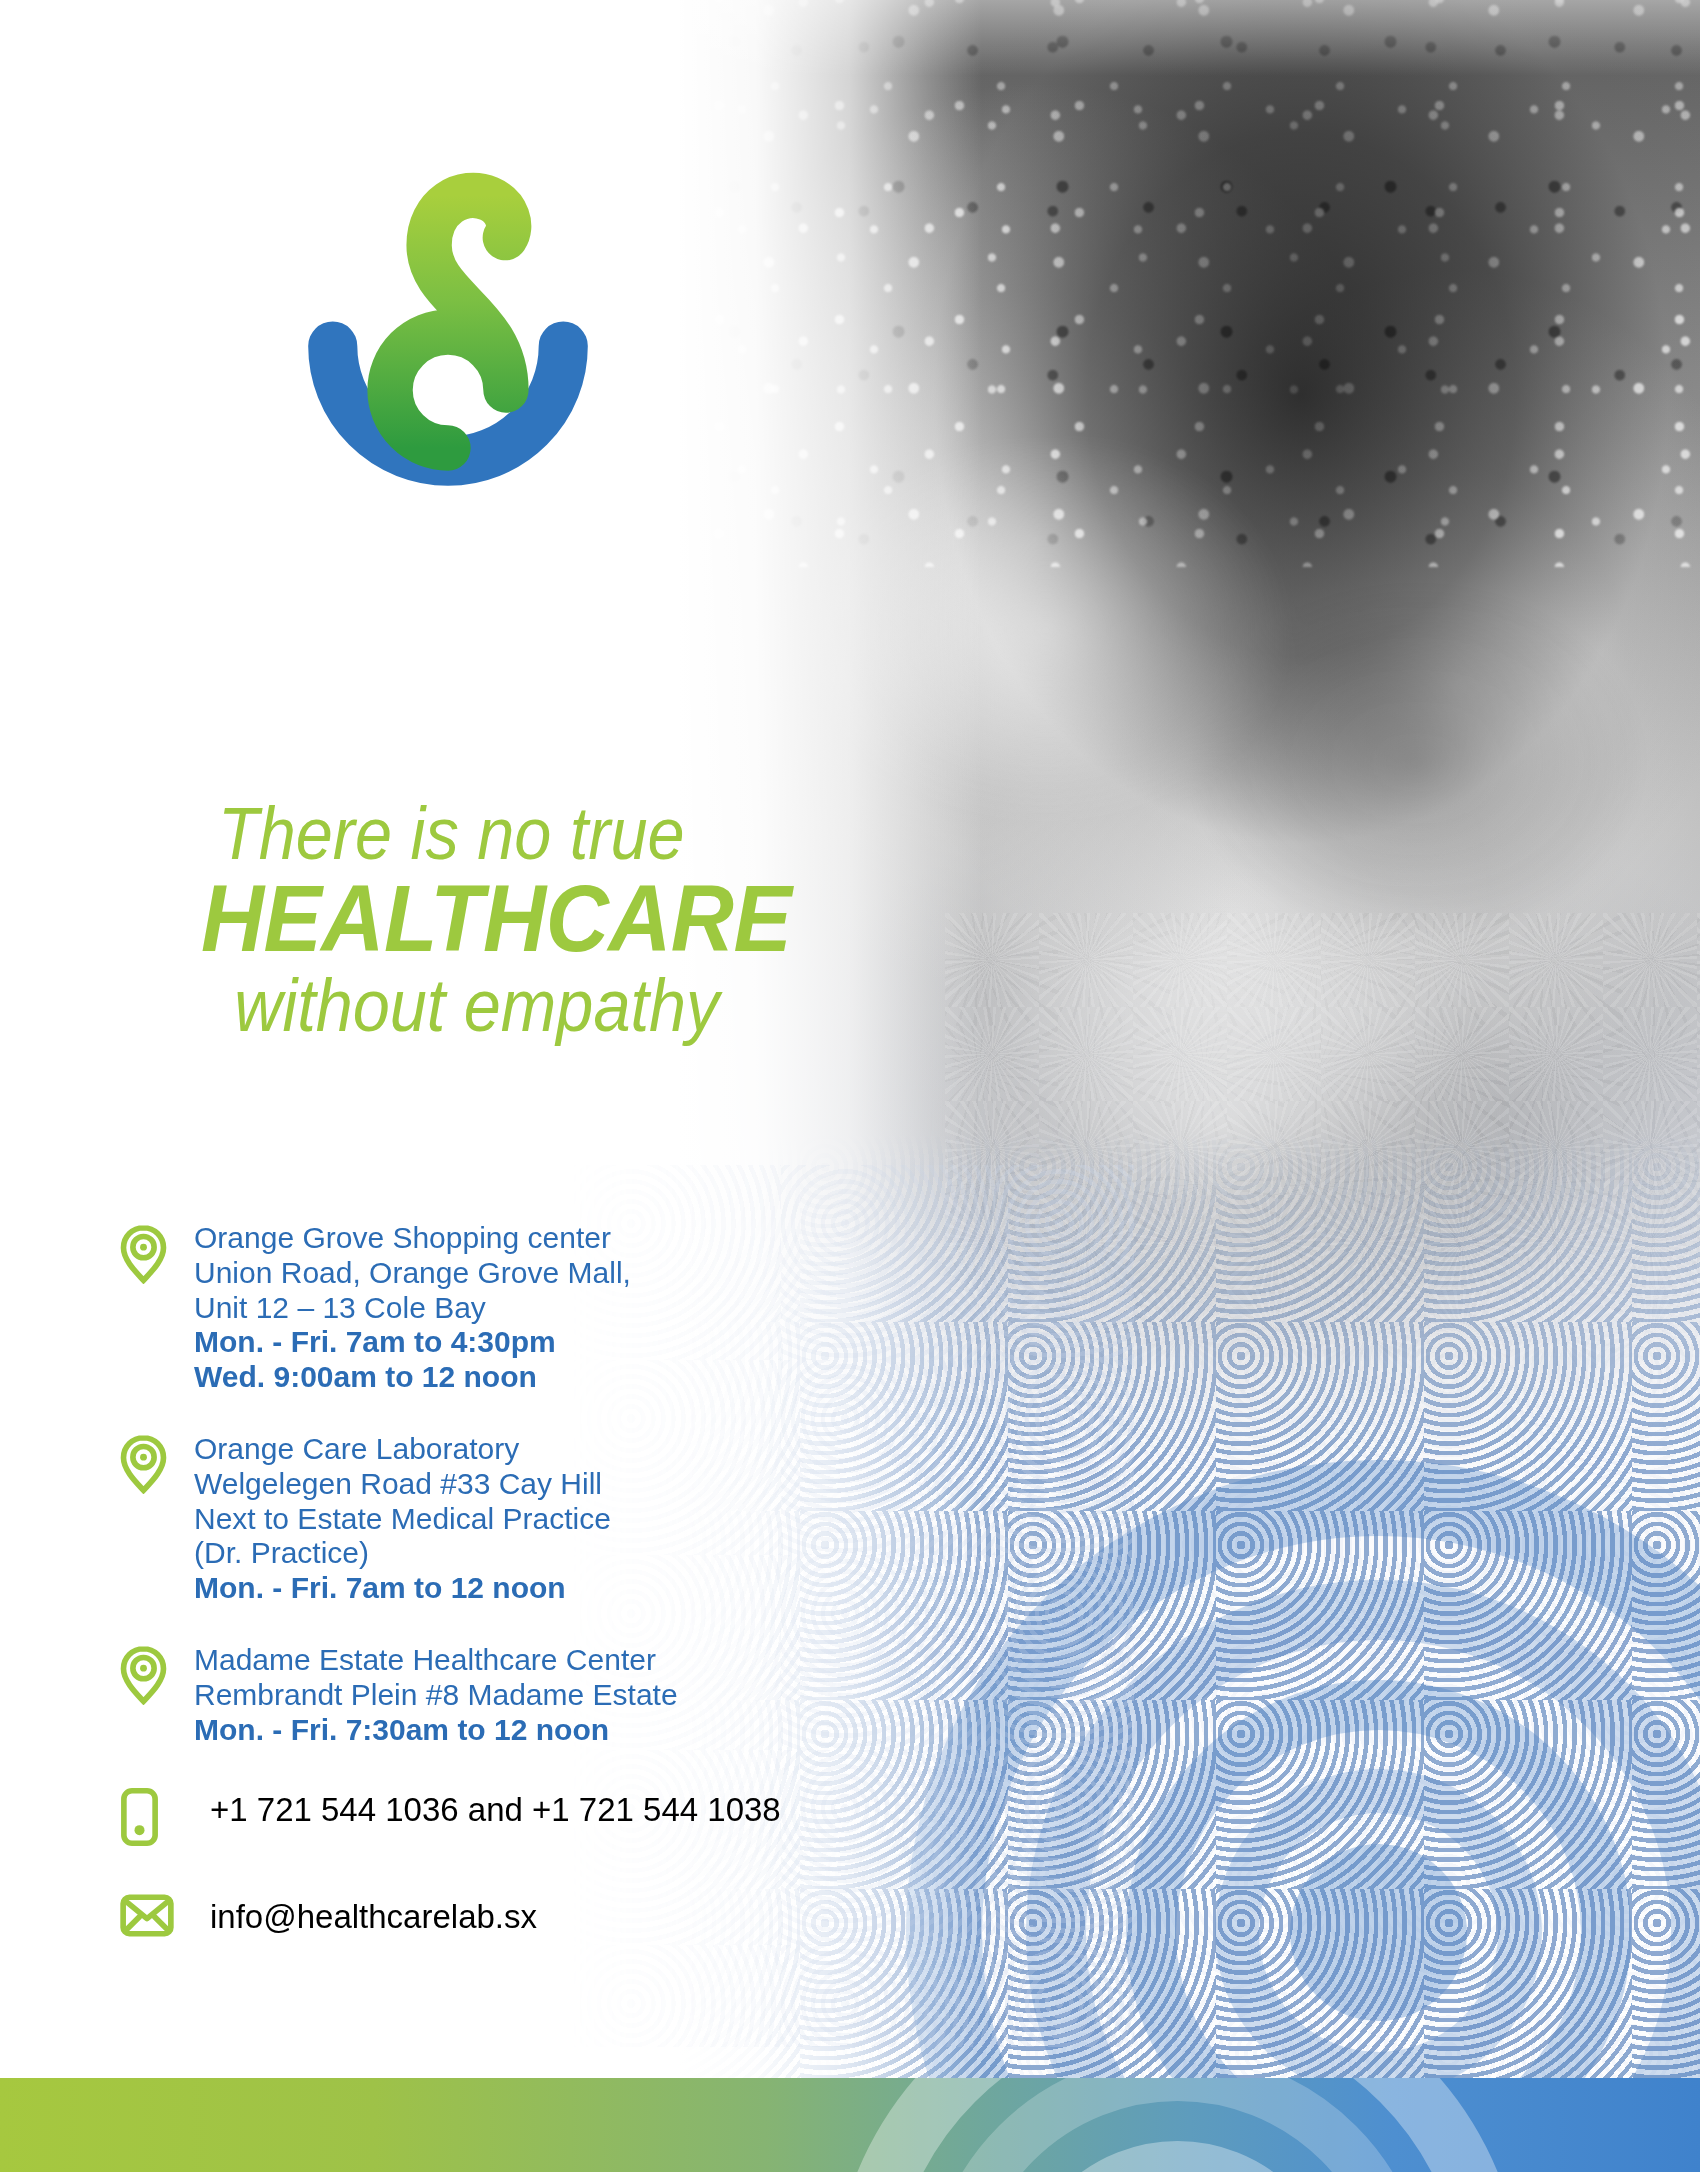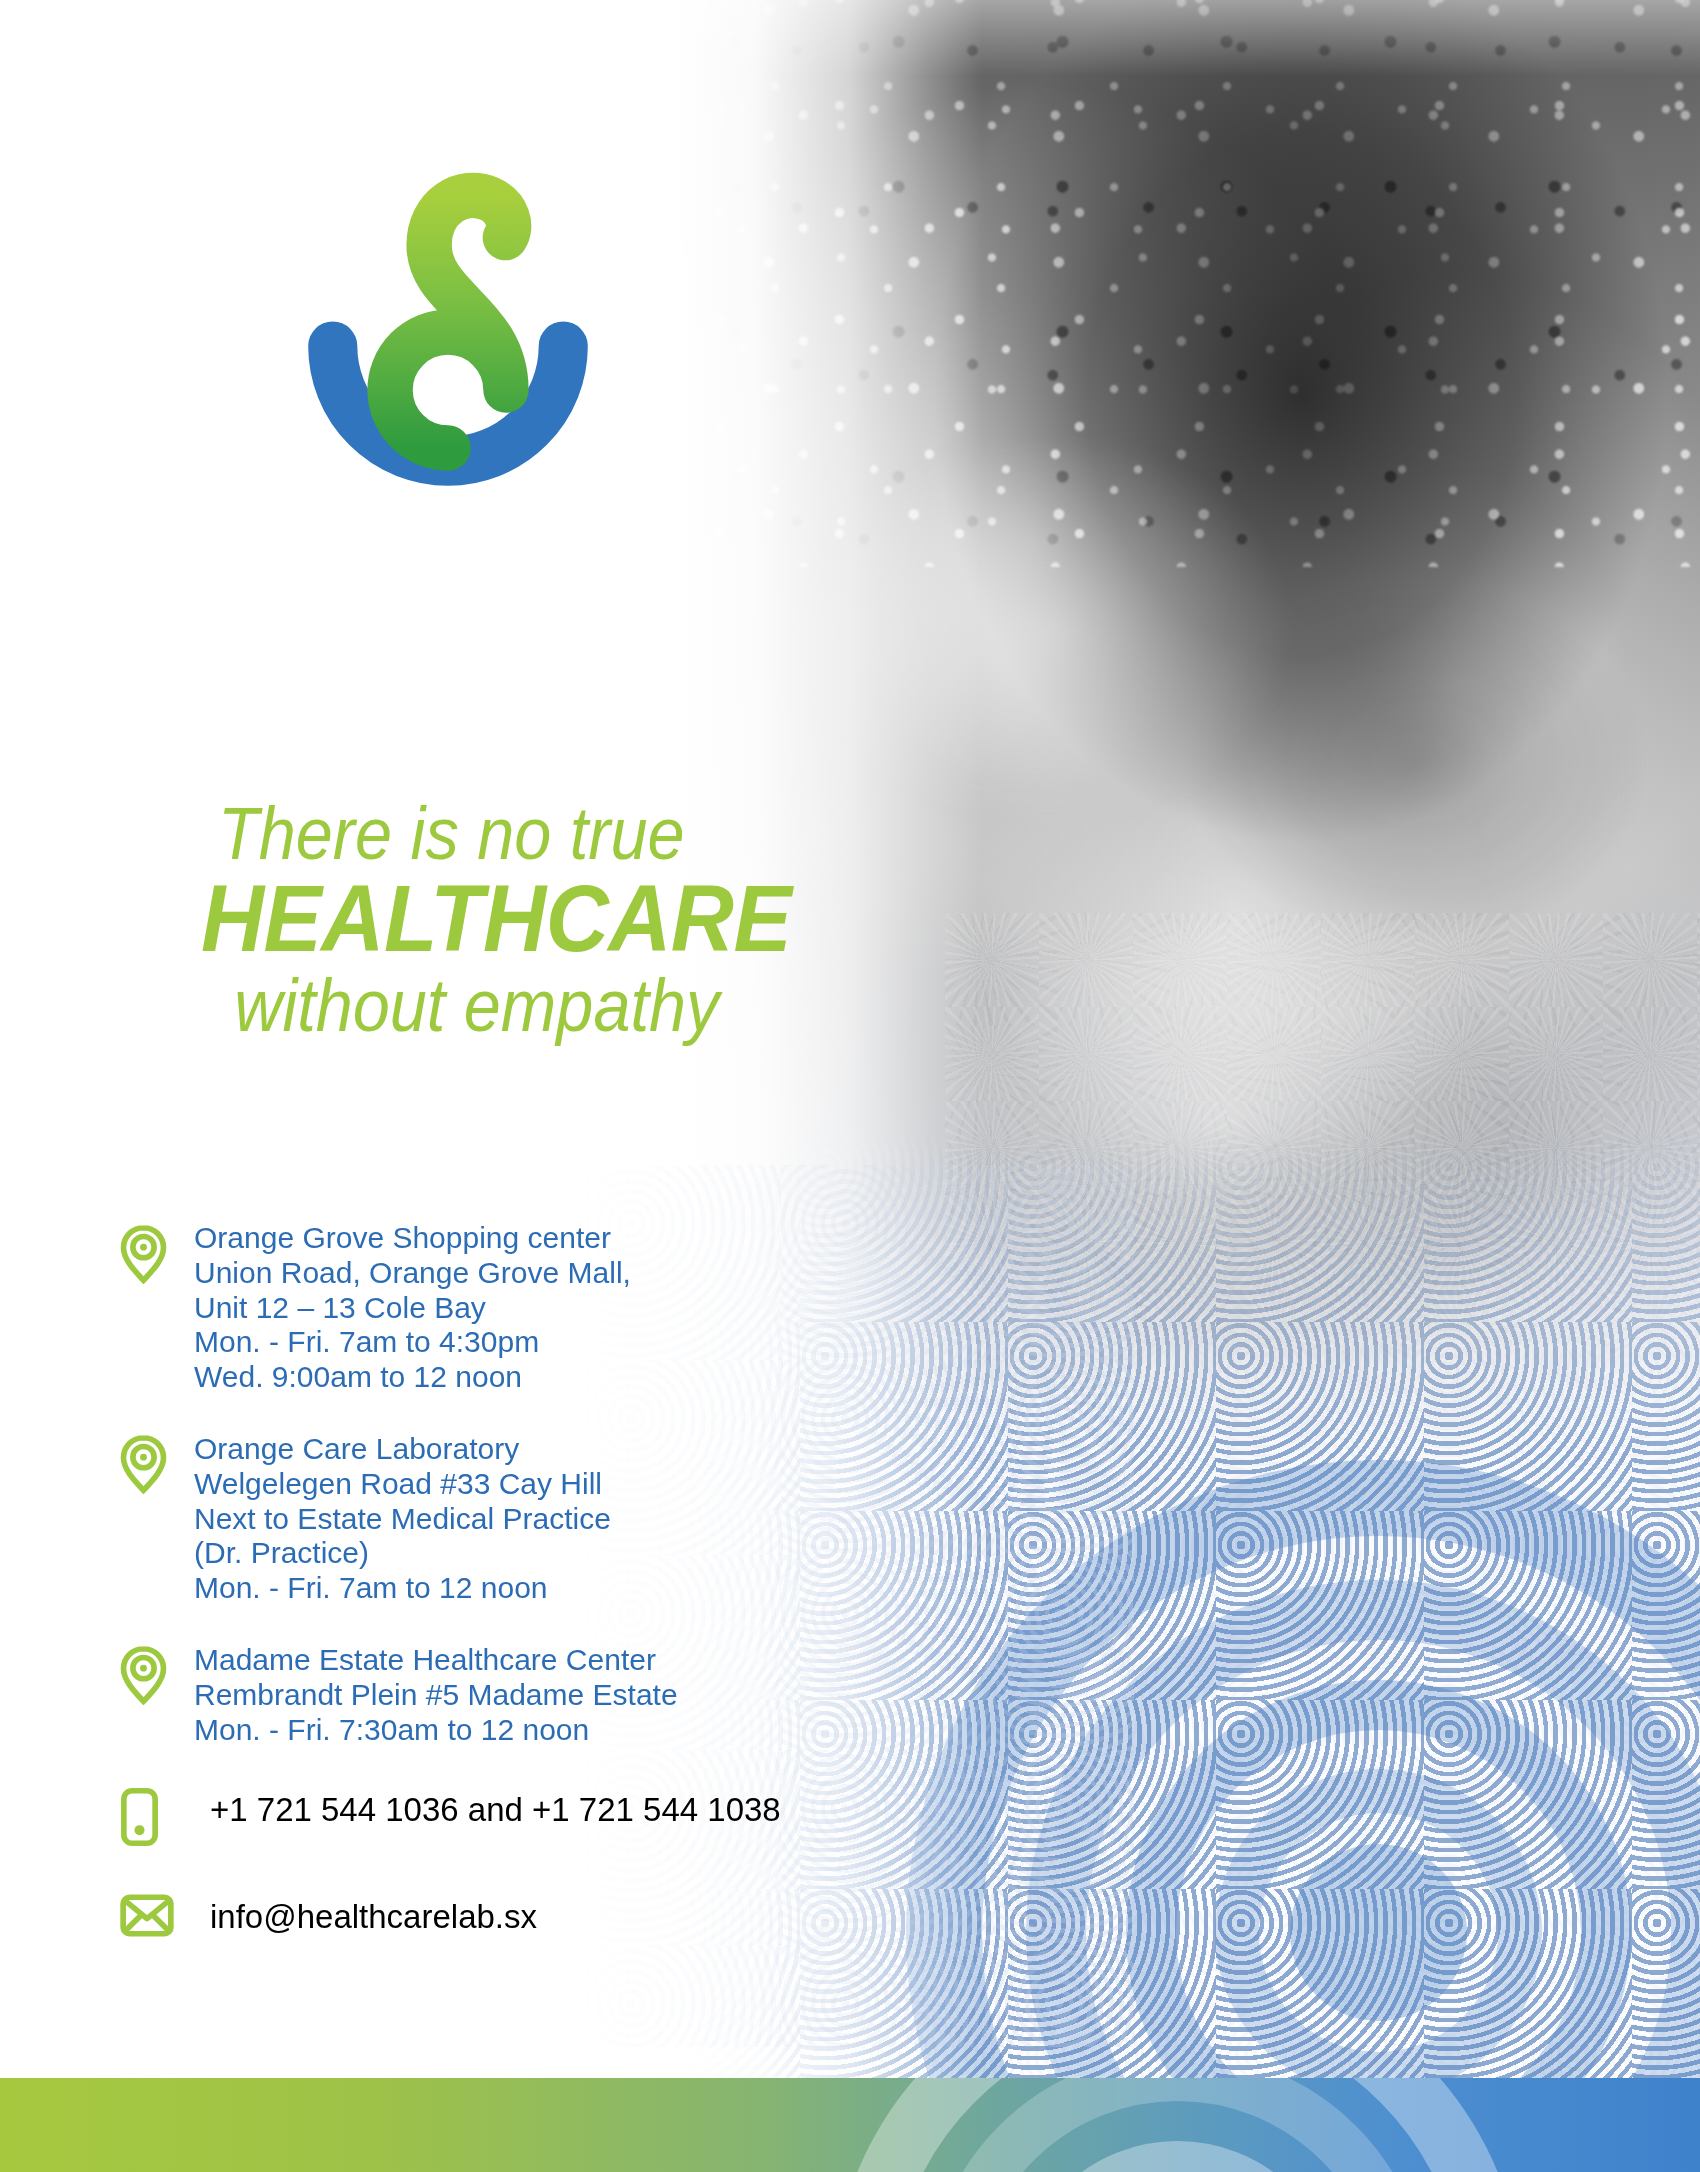--- a/index.html
+++ b/index.html
@@ -262,21 +262,21 @@
   }
   .addr-line{
     font-size:30px;
     line-height:1.16;
     font-weight:normal;
     white-space:nowrap;
   }
   .hours-line{
     font-size:30px;
     line-height:1.16;
-    font-weight:normal;
+    font-weight:bold;
     white-space:nowrap;
   }
   .contact-value{
     font-size:33px;
     line-height:1.1;
     font-weight:normal;
     white-space:nowrap;
     padding-top:7.6px;
     margin-left:16px;
   }
@@ -373,21 +373,21 @@
       <div class="contact-row">
         <div class="icon-cell">
           <svg width="47" height="60" viewBox="0 0 74 96">
             <path d="M37 6 C19.3 6 5 20.3 5 38 C5 58 26 78 37 90 C48 78 69 58 69 38 C69 20.3 54.7 6 37 6 Z" fill="none" stroke="#9dc93f" stroke-width="9"></path>
             <circle cx="37" cy="37" r="17" fill="none" stroke="#9dc93f" stroke-width="9"></circle>
             <circle cx="37" cy="37" r="5.5" fill="#9dc93f"></circle>
           </svg>
         </div>
         <div class="text-cell">
           <div class="addr-line">Madame Estate Healthcare Center</div>
-          <div class="addr-line">Rembrandt Plein #5 Madame Estate</div>
+          <div class="addr-line">Rembrandt Plein #8 Madame Estate</div>
           <div class="hours-line">Mon. - Fri. 7:30am to 12 noon</div>
         </div>
       </div>
 
       <div class="contact-row phone-row">
         <div class="icon-cell">
           <svg width="39" height="60" viewBox="0 0 62 96">
             <rect x="6" y="6" width="50" height="84" rx="13" ry="13" fill="none" stroke="#9dc93f" stroke-width="9"></rect>
             <circle cx="31" cy="69" r="8" fill="#9dc93f"></circle>
           </svg>

